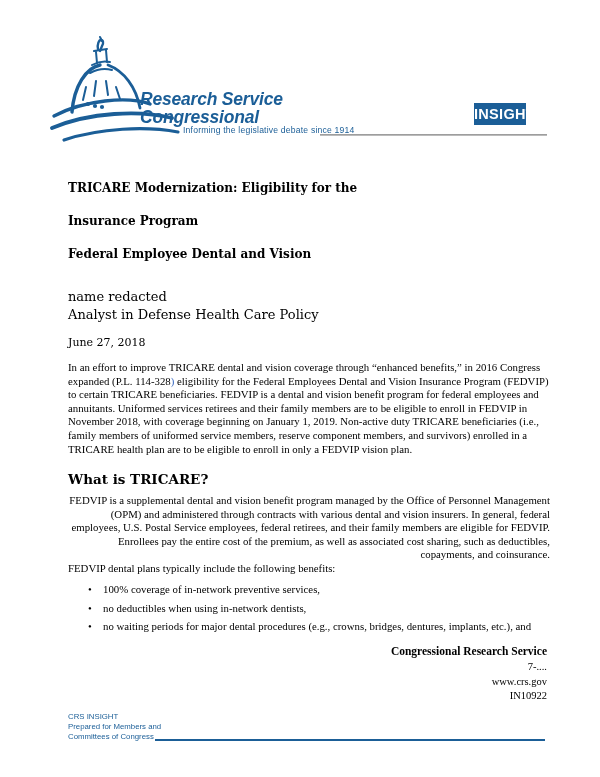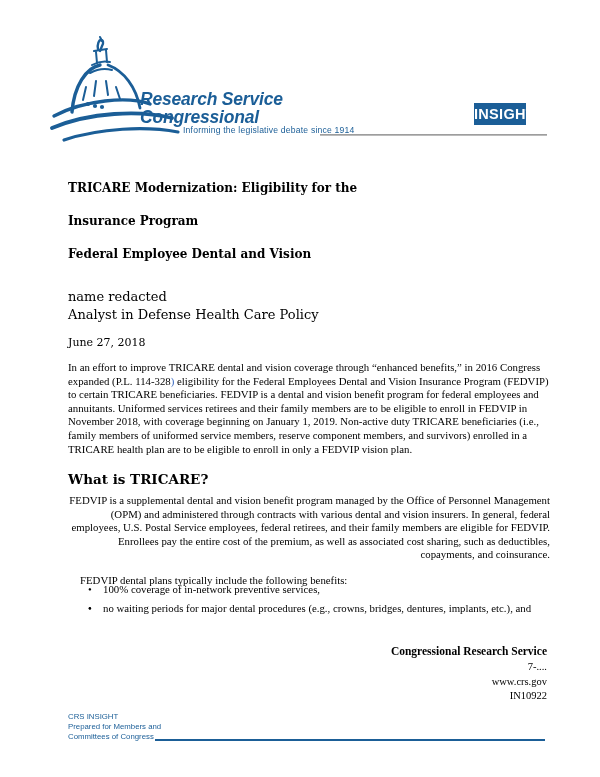--- a/index.html
+++ b/index.html
@@ -98,25 +98,25 @@
     <div>Analyst in Defense Health Care Policy</div>
   </div>
   <div class="doc-date">June 27, 2018</div>
 
   <p class="para1 body-text" style="margin:0;"><span>In an effort to improve TRICARE dental and vision coverage through “enhanced benefits,” in 2016 Congress expanded (P.L. 114-328</span><a class="link-blue" style="text-decoration:none;cursor:pointer;">)</a><span> eligibility for the Federal Employees Dental and Vision Insurance Program (FEDVIP) to certain TRICARE beneficiaries. FEDVIP is a dental and vision benefit program for federal employees and annuitants. Uniformed services retirees and their family members are to be eligible to enroll in FEDVIP in November 2018, with coverage beginning on January 1, 2019. Non-active duty TRICARE beneficiaries (i.e., family members of uniformed service members, reserve component members, and survivors) enrolled in a TRICARE health plan are to be eligible to enroll in only a FEDVIP vision plan.</span></p>
 
   <div class="section-heading">What is TRICARE?</div>
 
   <p class="para2 body-text" style="margin:0;">FEDVIP is a supplemental dental and vision benefit program managed by the Office of Personnel Management (OPM) and administered through contracts with various dental and vision insurers. In general, federal employees, U.S. Postal Service employees, federal retirees, and their family members are eligible for FEDVIP. Enrollees pay the entire cost of the premium, as well as associated cost sharing, such as deductibles, copayments, and coinsurance.</p>
 
-  <p class="para3 body-text" style="margin:12px;">FEDVIP dental plans typically include the following benefits:</p>
+  <p class="para3 body-text" style="margin:0;">FEDVIP dental plans typically include the following benefits:</p>
 
   <ul class="bullet-list">
     <li><span class="marker">•</span><span>100% coverage of in-network preventive services,</span></li>
-    <li><span class="marker">•</span></li>
+    <li><span class="marker">•</span><span>no deductibles when using in-network dentists,</span></li>
     <li><span class="marker">•</span><span>no waiting periods for major dental procedures (e.g., crowns, bridges, dentures, implants, etc.), and</span></li>
   </ul>
 
   <div class="footer-right">
     <div class="footer-org">Congressional Research Service</div>
     <div class="footer-line">7-....</div>
     <div class="footer-line">www.crs.gov</div>
     <div class="footer-line">IN10922</div>
   </div>
 

